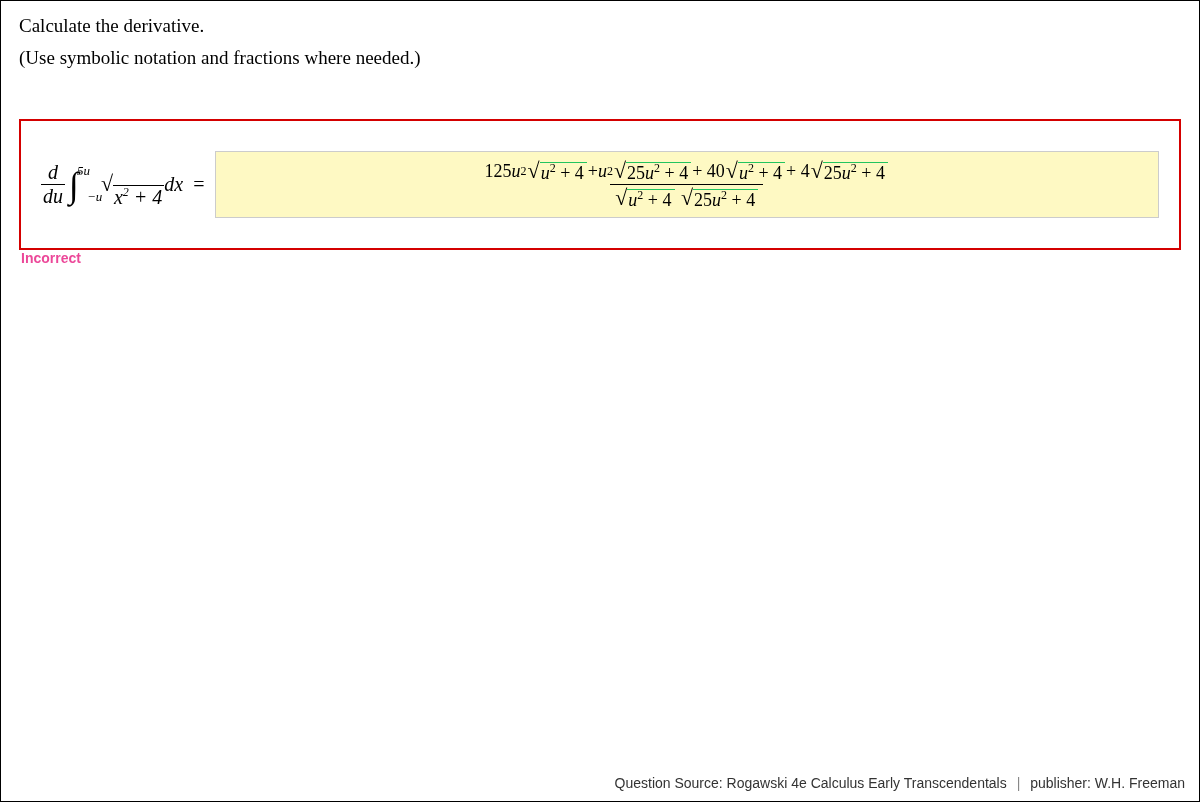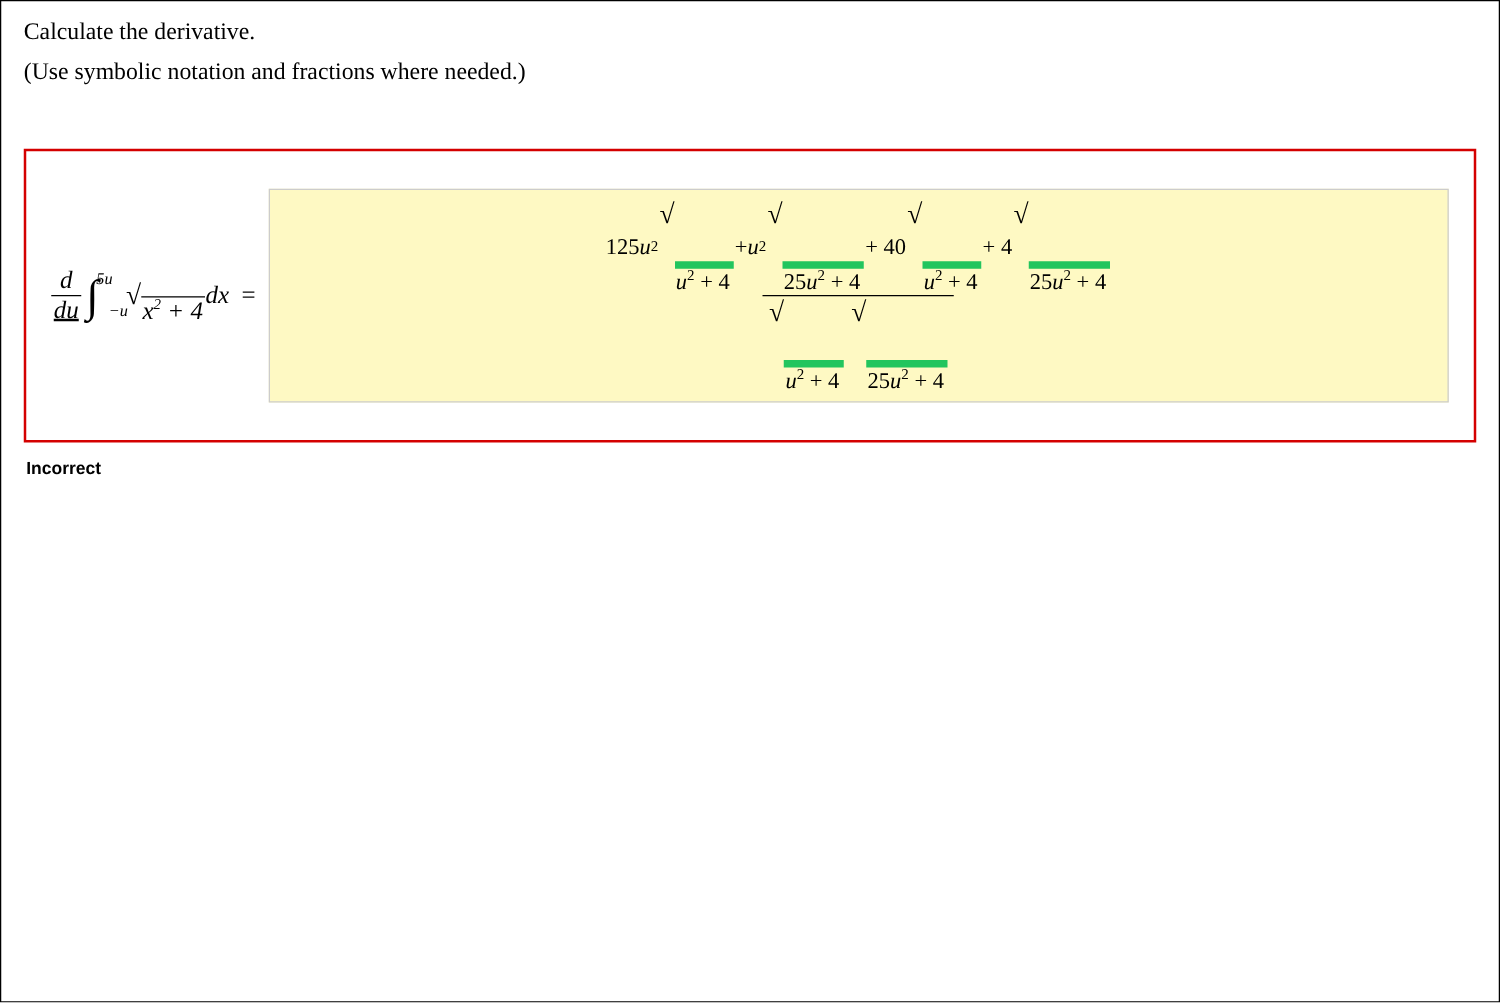--- a/index.html
+++ b/index.html
@@ -37,21 +37,21 @@
     align-items: center;
   }
   .frac {
     display: inline-flex;
     flex-direction: column;
     align-items: center;
     vertical-align: middle;
     margin-right: 4px;
   }
   .frac .num { padding: 0 2px; font-style: italic; }
-  .frac .den { padding: 0 2px; font-style: italic; border-top: 1px solid #000; text-decoration: underline; }
+  .frac .den { padding: 0 2px; font-style: italic; border-top: 1px solid #000; }
   .integral {
     display: inline-flex;
     align-items: center;
     position: relative;
   }
   .int-sign {
     font-size: 36px;
     line-height: 1;
     position: relative;
   }
@@ -118,33 +118,32 @@
   }
   .answer-frac .aden { border-top: 1px solid #000; }
   .sup { font-size: 12px; vertical-align: super; line-height: 0; }
   .isqrt {
     display: inline-flex;
     align-items: flex-start;
     margin: 0 1px;
   }
   .isqrt-sym { font-size: 22px; line-height: 1; }
   .isqrt-body {
-    border-top: 6px solid #22c55e;
+    border-top: 1px solid #22c55e;
     padding: 0 3px 0 1px;
     position: relative;
     top: 2px;
     white-space: nowrap;
-    margin-top: 47px;
   }
   .incorrect {
-    color: #000000;
+    color: #ec4899;
     font-family: Arial, sans-serif;
     font-size: 14px;
     font-weight: bold;
-    margin-top: 12px;
+    margin-top: 0;
     margin-left: 2px;
   }
   .footer {
     position: absolute;
     bottom: 10px;
     right: 14px;
     font-family: Arial, sans-serif;
     font-size: 14px;
     color: #333;
   }
@@ -221,14 +220,21 @@
               <span class="isqrt-body"><span>25</span><span style="font-style:italic">u</span><span class="sup">2</span><span> + 4</span></span>
             </span>
         </span>
       </span>
     </div>
 
   </div>
 
   <div class="incorrect">Incorrect</div>
 
+  <div class="footer">
+    <span>Question Source:</span>
+    <span>Rogawski 4e Calculus Early Transcendentals</span>
+    <span class="sep">|</span>
+    <span>publisher:</span>
+    <span>W.H. Freeman</span>
+  </div>
 
 </div>
 
 </body></html>

